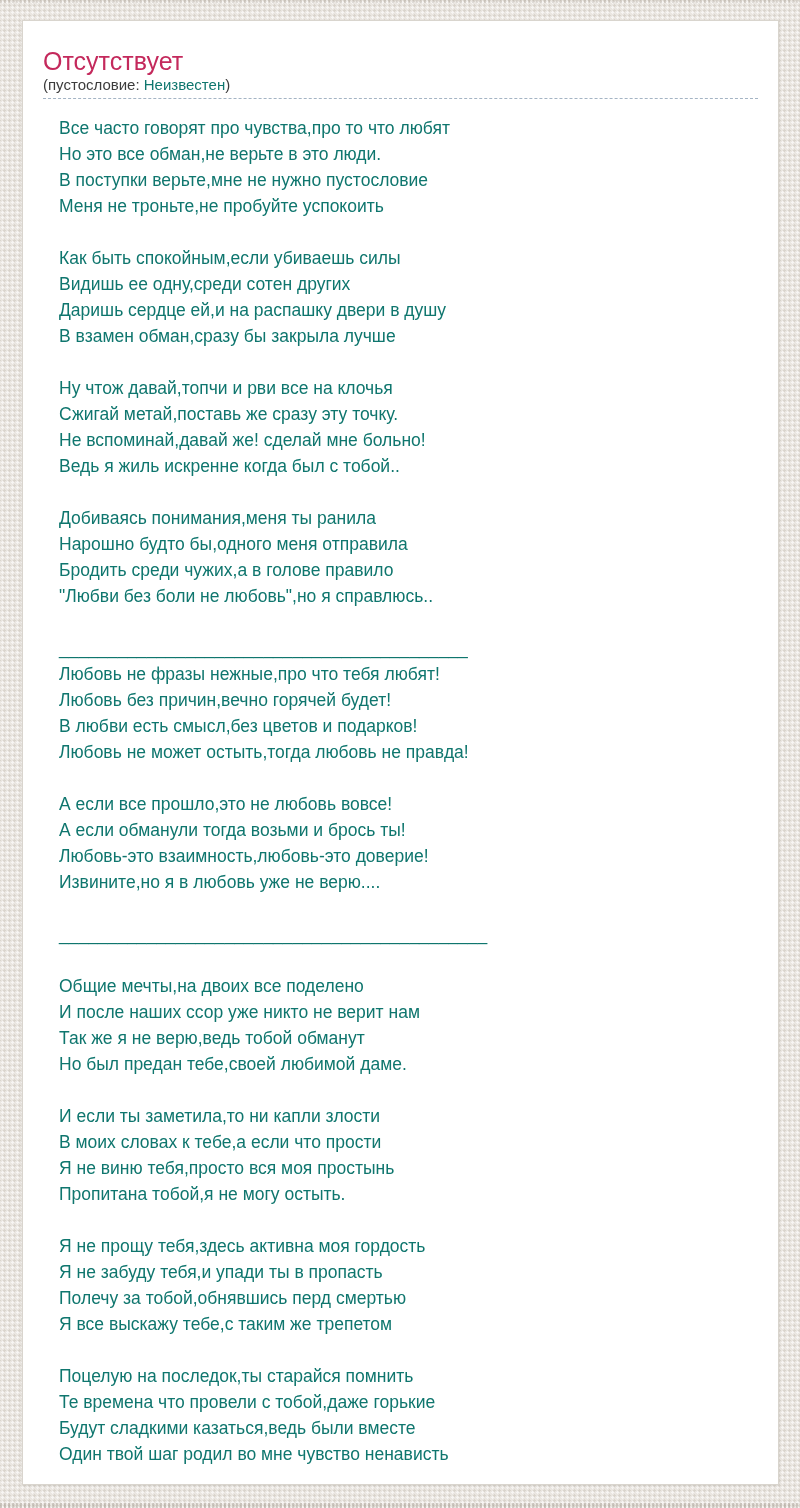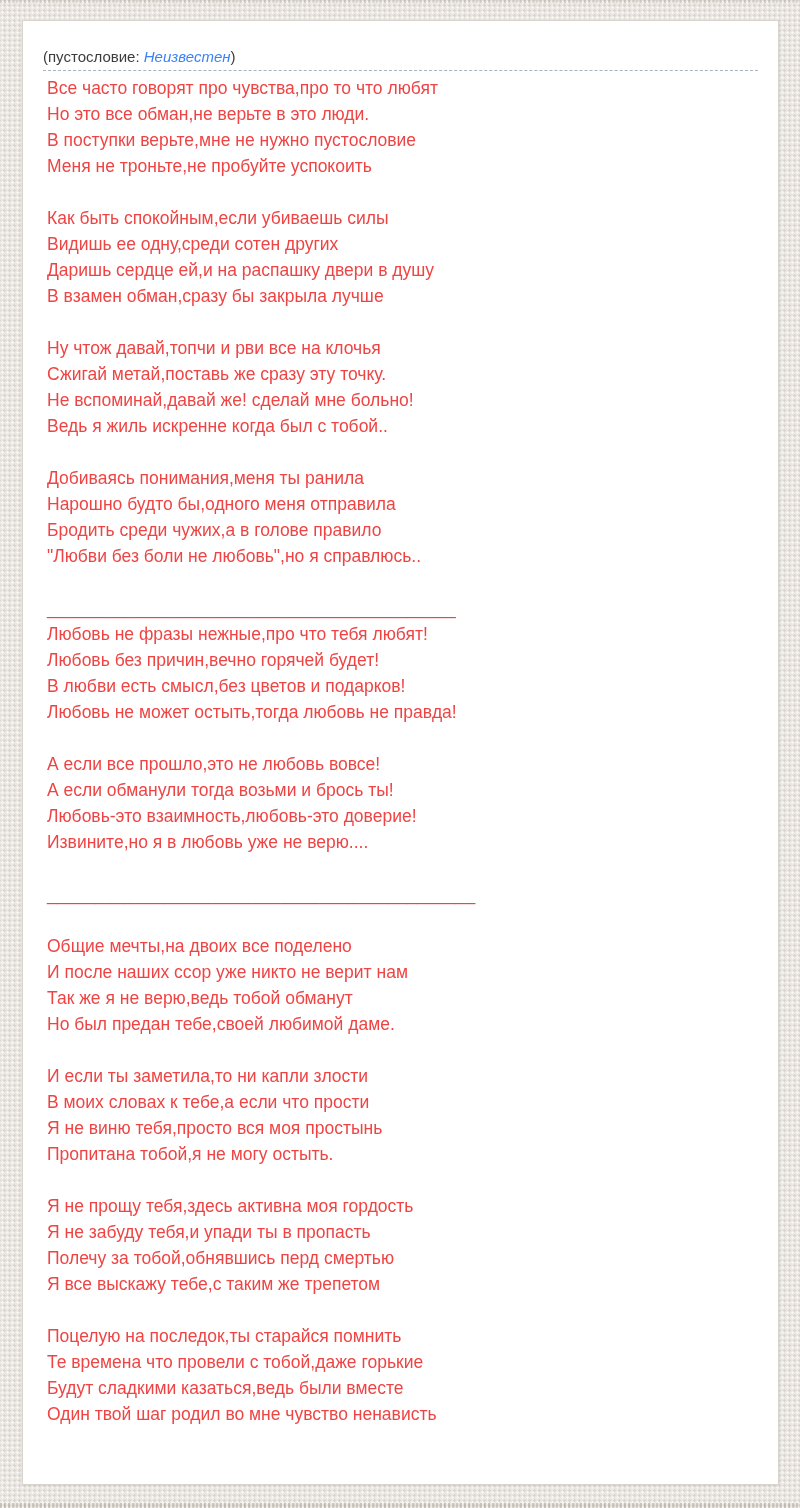--- a/index.html
+++ b/index.html
@@ -54,44 +54,44 @@
     line-height: 28px;
     font-weight: normal;
     color: #c4295c;
   }
   .artist-line {
     font-size: 15px;
     line-height: 19px;
     color: #3c3c3c;
   }
   .artist-link {
-    color: #3b82f6;
+    color: #0f766e;
     text-decoration: none;
     cursor: pointer;
-    font-style: italic;
   }
 
   .lyrics-text {
-    margin: 4px;
+    margin: 16px;
     padding: 0 0 30px 0;
     font-size: 17.5px;
     line-height: 26px;
-    color: #ef4444;
+    color: #0f766e;
     white-space: pre-line;
   }
 </style>
 </head>
 <body>
 
 <div class="texture-band top"></div>
 
 <div class="content-card">
   <div class="card-inner">
 
     <div class="song-header">
+      <h1 class="song-title">Отсутствует</h1>
       <div class="artist-line"><span>(пустословие: </span><a class="artist-link">Неизвестен</a><span>)</span></div>
     </div>
 
     <div class="lyrics-text">Все часто говорят про чувства,про то что любят
 Но это все обман,не верьте в это люди.
 В поступки верьте,мне не нужно пустословие
 Меня не троньте,не пробуйте успокоить
 
 Как быть спокойным,если убиваешь силы
 Видишь ее одну,среди сотен других

